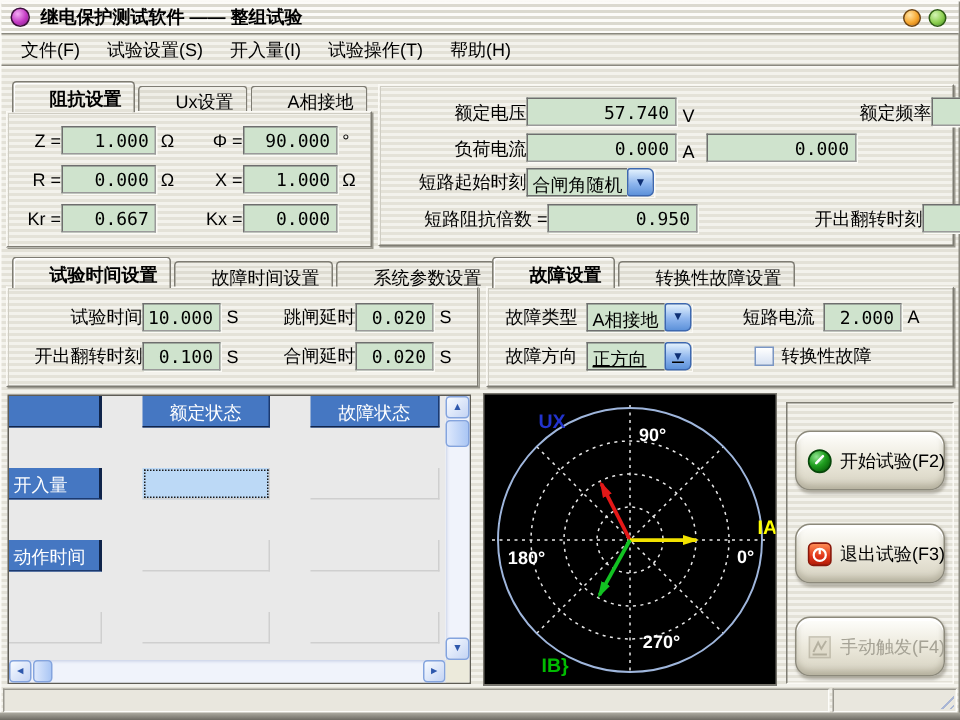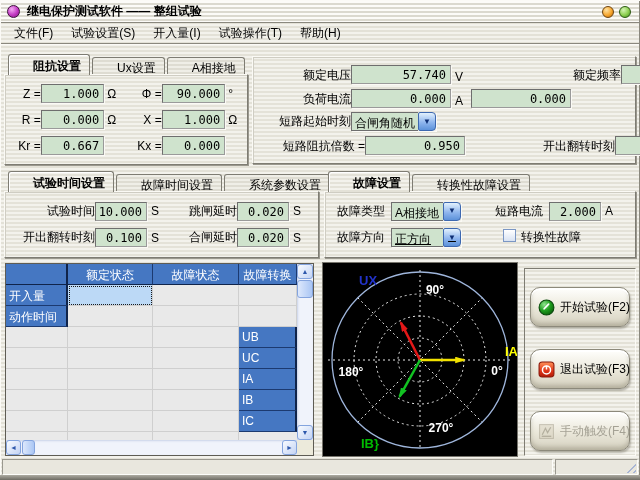--- a/index.html
+++ b/index.html
@@ -87,28 +87,28 @@
   #time-panel .fl2 { width:66px; margin-left:10px; }
   #time-panel .funit { width:14px; }
 
   
   #fault-panel { left:324px; top:171px; width:312px; height:87px; }
   #fault-panel .tabbody { display:flex; flex-direction:column; justify-content:space-evenly; padding:2px 8px; }
   #fault-panel .flabel { width:52px; }
   #fault-panel .dd-text { width:52px; }
   .checkbox { width:13px; height:13px; background:linear-gradient(#ffffff,#d8e2f2);
     border:1px solid #7a96c4; margin-right:5px; }
-  .cb-row { display:flex; }
+  .cb-row { display:flex; align-items:center; }
 
   
   .table-wrap { position:absolute; left:5px; top:263px; width:309px; height:193px;
     border:1px solid #5e5c54; background:#e9e9e9; }
   .tgrid { position:absolute; left:0; top:0; right:16px; bottom:15px; overflow:hidden;
     display:grid; grid-template-columns:62px 85px 86px minmax(0,1fr);
-    grid-auto-rows:21px; }
+    grid-auto-rows:21px;gap:27px; }
   .tcorner { background:#4577c2; border-right:2px solid #10244a; border-bottom:1px solid #10244a; }
   .th { background:#4577c2; color:#fff; text-align:center; padding-top:3px; white-space:nowrap; overflow:hidden;
     border-right:1px solid #1c3a70; border-bottom:1px solid #10244a; }
   .rowh { background:#4577c2; color:#fff; padding:3px 0 0 3px; white-space:nowrap; overflow:hidden;
     border-right:2px solid #10244a; border-bottom:1px solid #1c3a70; }
   .cell { background:#e9e9e9; border-right:1px solid #cfcfcf; border-bottom:1px solid #cfcfcf; }
   .cell.selected { background:#bcd9f6; outline:1px dotted #1a1a1a; outline-offset:-2px; }
 
   
   .vsb { position:absolute; top:0; right:0; width:16px; bottom:15px; background:#f0f3fb;

